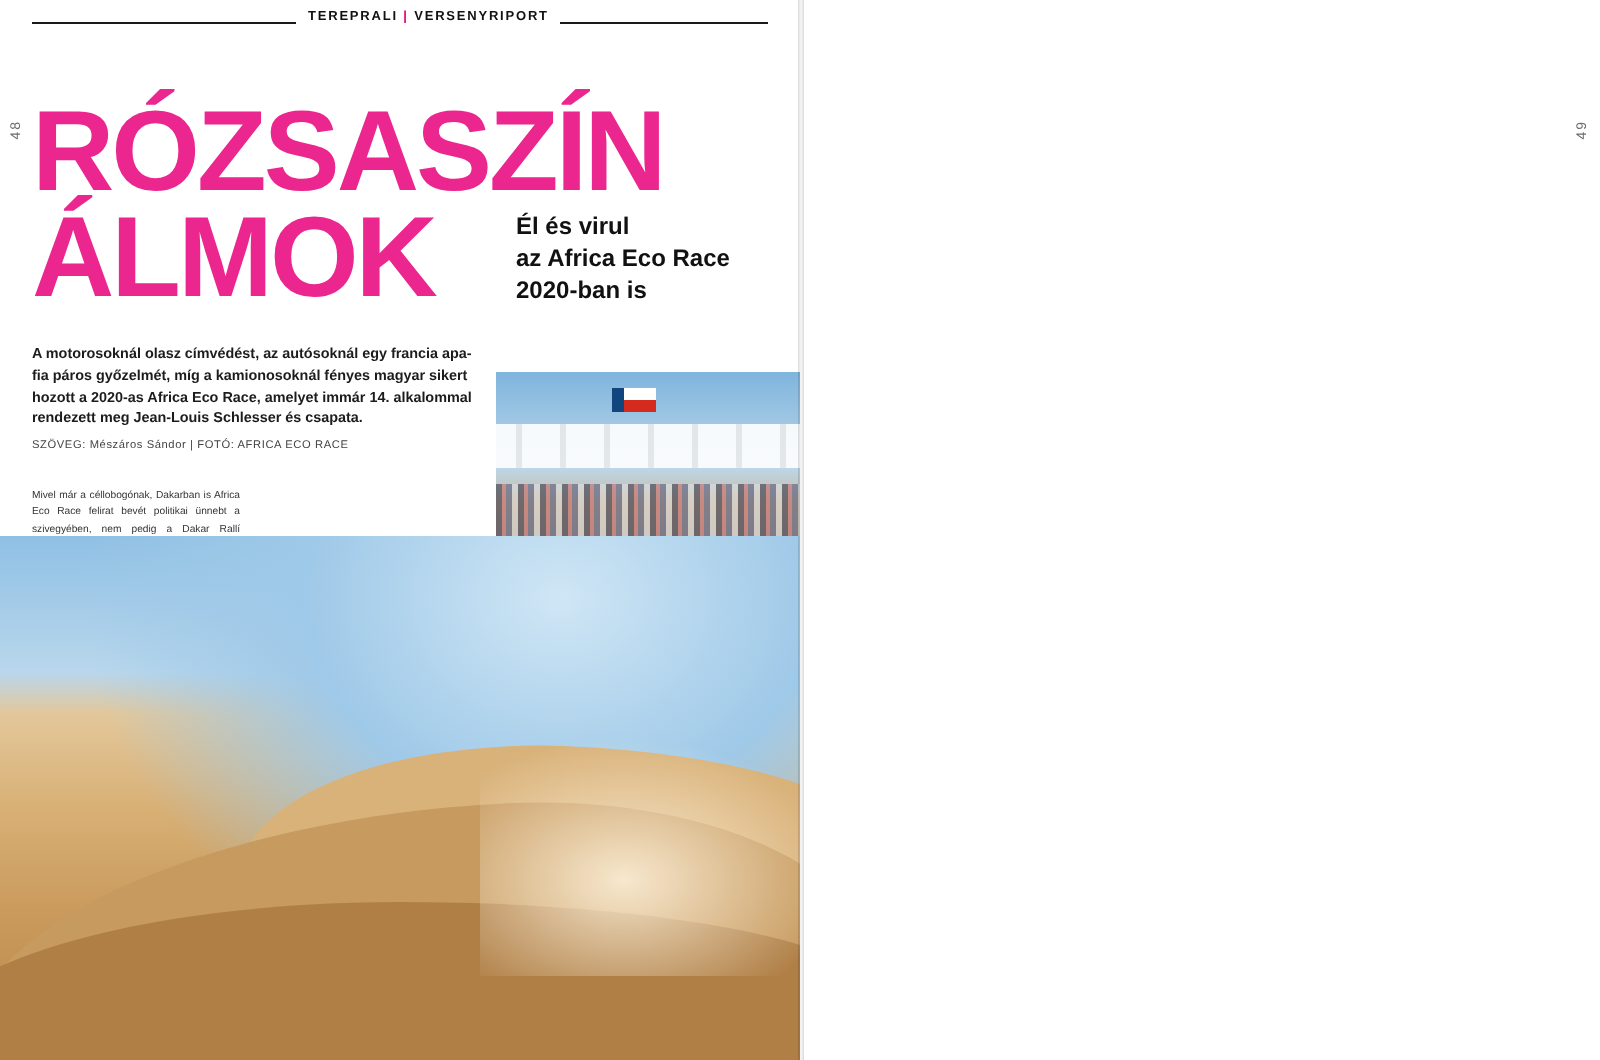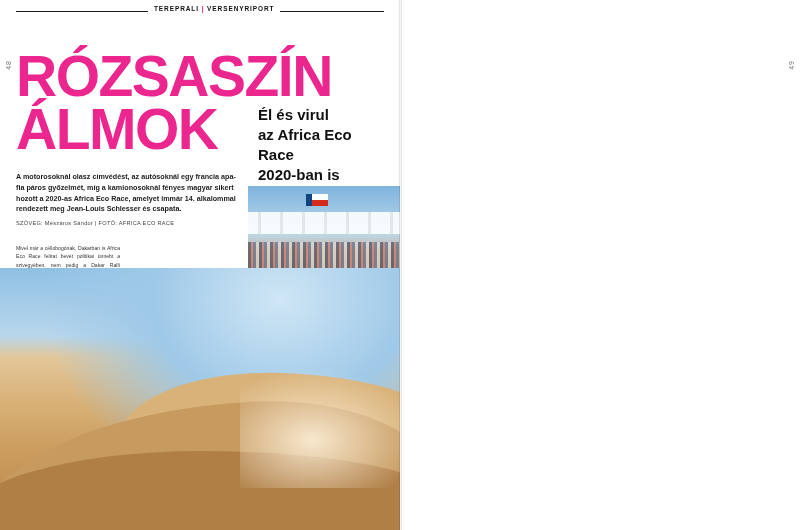--- a/index.html
+++ b/index.html
@@ -53,21 +53,21 @@
     letter-spacing:-1.5px;
     color:#ec268f;
     text-transform:uppercase;
     width:260px;
     margin-top:32px;
   }
   .headline .l2 { display:block; }
 
   .deck {
     position:absolute; left:258px; top:105px; width:132px;
-    font-size:15px; font-weight:bold; line-height:1.34; color:#111;
+    font-size:12px; font-weight:bold; line-height:1.34; color:#111;
   }
 
   .lede {
     position:absolute; left:16px; top:172px; width:228px;
     font-size:7.2px; line-height:1.5; color:#1c1c1c;
     font-weight:bold;
   }
   .credit {
     position:absolute; left:16px; top:220px; width:228px;
     font-size:5.6px; letter-spacing:0.3px; color:#444;

